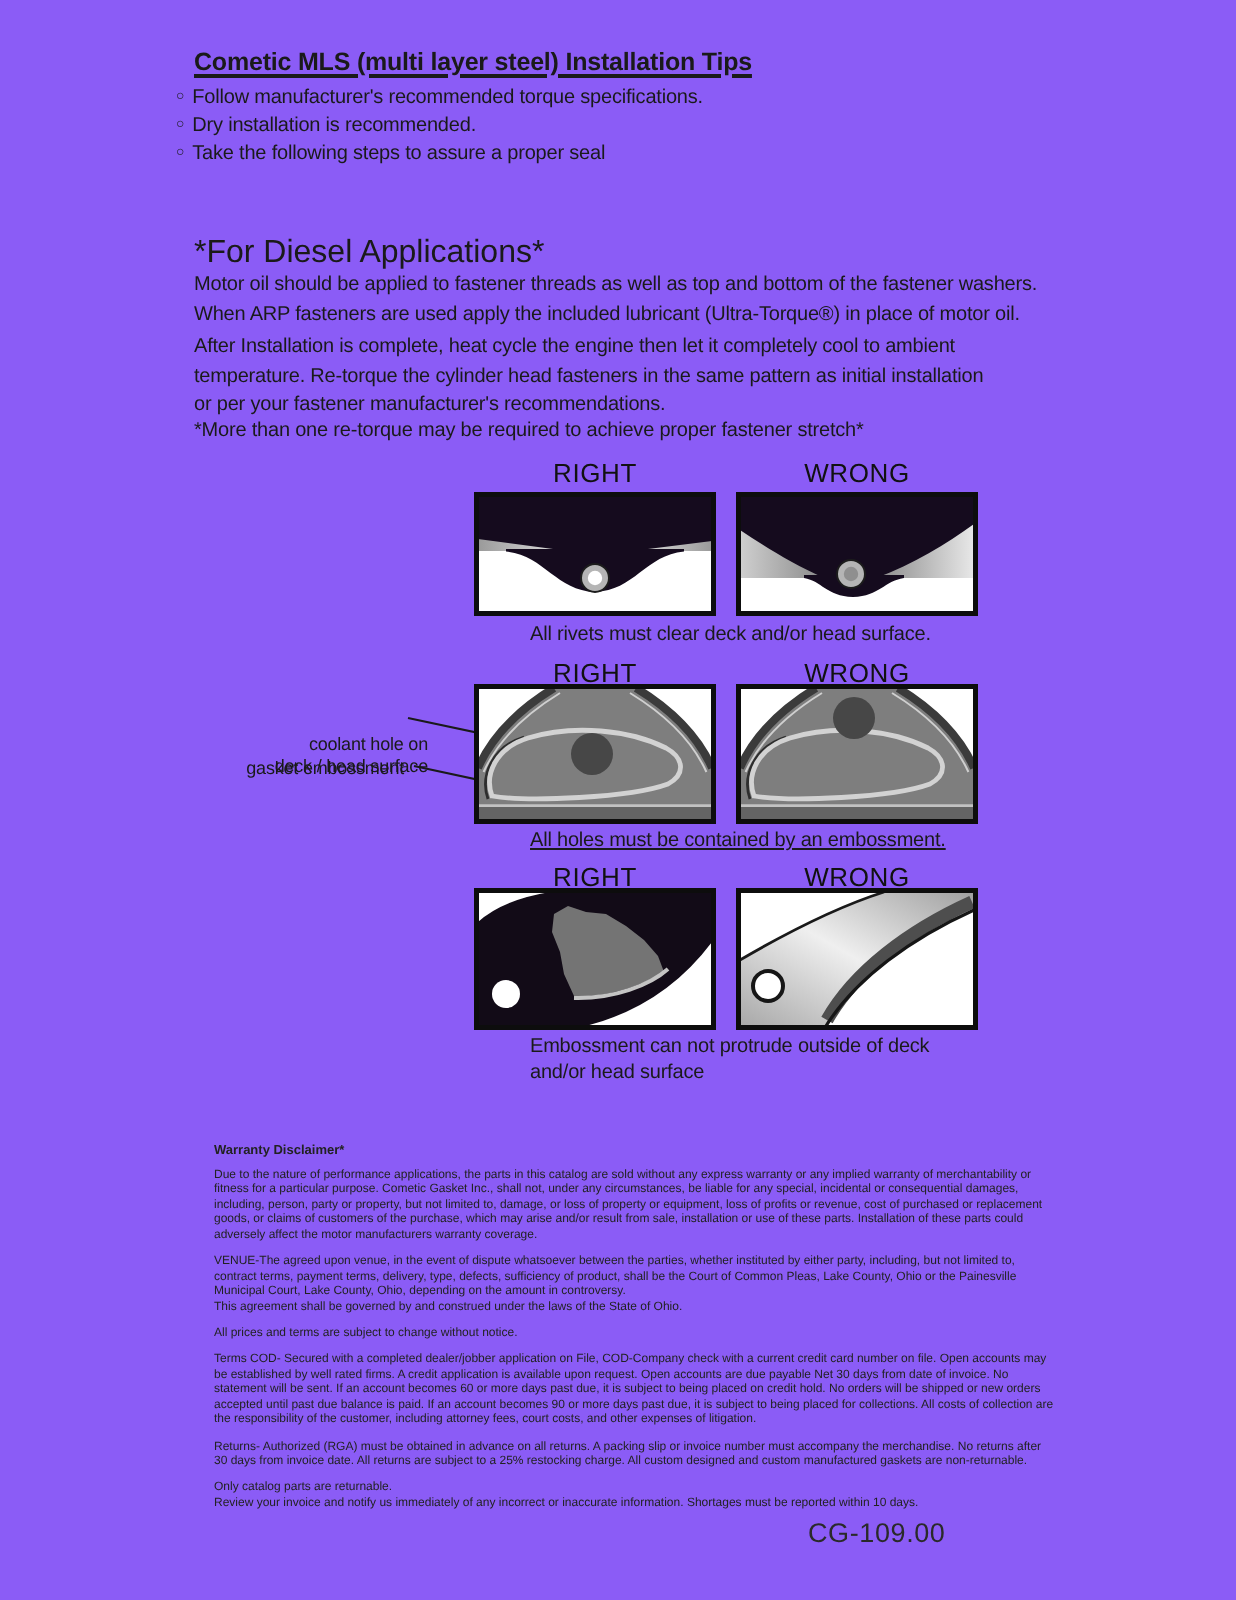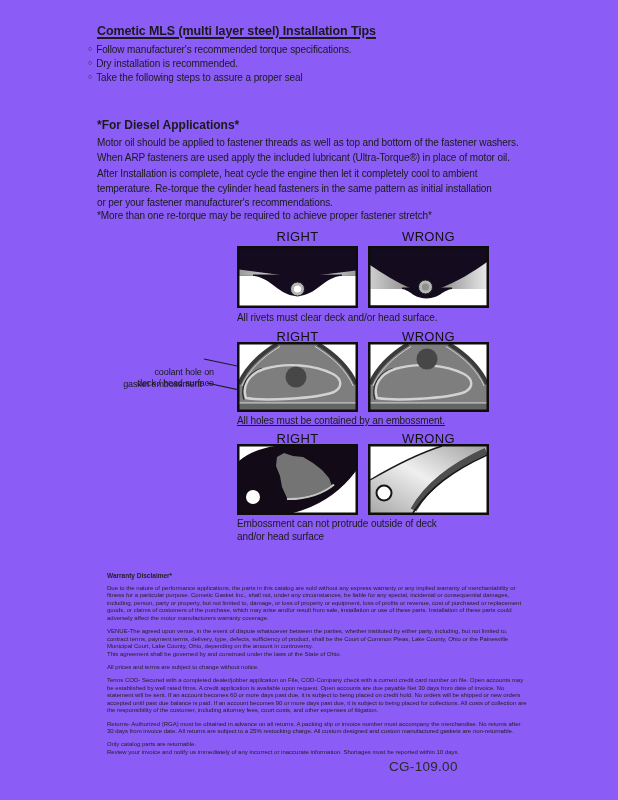--- a/index.html
+++ b/index.html
@@ -23,25 +23,25 @@
     text-decoration-thickness: 1.5px;
     text-underline-offset: 2px;
     white-space: nowrap;
   }
 
   .bullet-row { white-space: nowrap; height: 14px; line-height: 14px; font-size: 10px; letter-spacing: -0.1px; }
   .bullet-row .b-marker { display: inline-block; font-size: 7px; vertical-align: 1.5px; margin-right: 4px; }
   .bullet-row.sub { margin-left: 17px; }
   .bullet-row.sub .b-marker { font-size: 9.5px; vertical-align: 0; margin-right: 3px; }
 
-  .section-heading { font-size: 12px; font-weight: bold; white-space: nowrap; }
+  .section-heading { font-size: 16px; font-weight: normal; white-space: nowrap; }
   .body-line { font-size: 10px; line-height: 14.6px; letter-spacing: -0.1px; white-space: nowrap; }
 
   .panel-header { width: 121px; text-align: center; font-size: 13px; letter-spacing: 0.3px; color: #111; white-space: nowrap; }
-  .caption { font-size: 10px; line-height: 12.5px; letter-spacing: -0.1px; white-space: nowrap; }
+  .caption { font-size: 10px; line-height: 12.5px; letter-spacing: -0.1px; white-space: nowrap; margin-left: 28px; }
 
   .side-label { font-size: 9px; line-height: 11px; text-align: right; width: 110px; letter-spacing: -0.1px; }
 
   .disclaimer { width: 420px; font-size: 6px; line-height: 7.6px; color: #222; }
   .disclaimer .d-head { font-size: 6.5px; font-weight: bold; margin-bottom: 5px; }
   .disclaimer p { margin: 0 0 5.5px 0; }
 
   .page-number { font-size: 13.5px; letter-spacing: 0.3px; color: #2a2a2a; white-space: nowrap; }
 
   svg.panel { display: block; }
@@ -219,15 +219,15 @@
     </p>
     <p>All prices and terms are subject to change without notice.</p>
     <p>Terms COD- Secured with a completed dealer/jobber application on File, COD-Company check with a current credit card number on file.  Open accounts may be established by well rated firms.  A credit application is available upon request.  Open accounts are due payable Net 30 days from date of invoice.  No statement will be sent.  If an account becomes 60 or more days past due, it is subject to being placed on credit hold.  No orders will be shipped or new orders accepted until past due balance is paid.  If an account becomes 90 or more days past due, it is subject to being placed for collections.  All costs of collection are the responsibility of the customer, including attorney fees, court costs, and other expenses of litigation.</p>
     <p>Returns- Authorized (RGA) must be obtained in advance on all returns.  A packing slip or invoice number must accompany the merchandise.  No returns after 30 days from invoice date.  All returns are subject to a 25% restocking charge.  All custom designed and custom manufactured gaskets are non-returnable.</p>
     <p>
       <span style="display:block">Only catalog parts are returnable.</span>
       <span style="display:block">Review your invoice and notify us immediately of any incorrect or inaccurate information.  Shortages must be reported within 10 days.</span>
     </p>
   </div>
 
-  <div class="abs page-number" style="left:389px; top:759px;text-align:center;">CG-109.00</div>
+  <div class="abs page-number" style="left:404px; top:759px;text-align:center;">CG-109.00</div>
 
 </div>
 
 </body></html>

